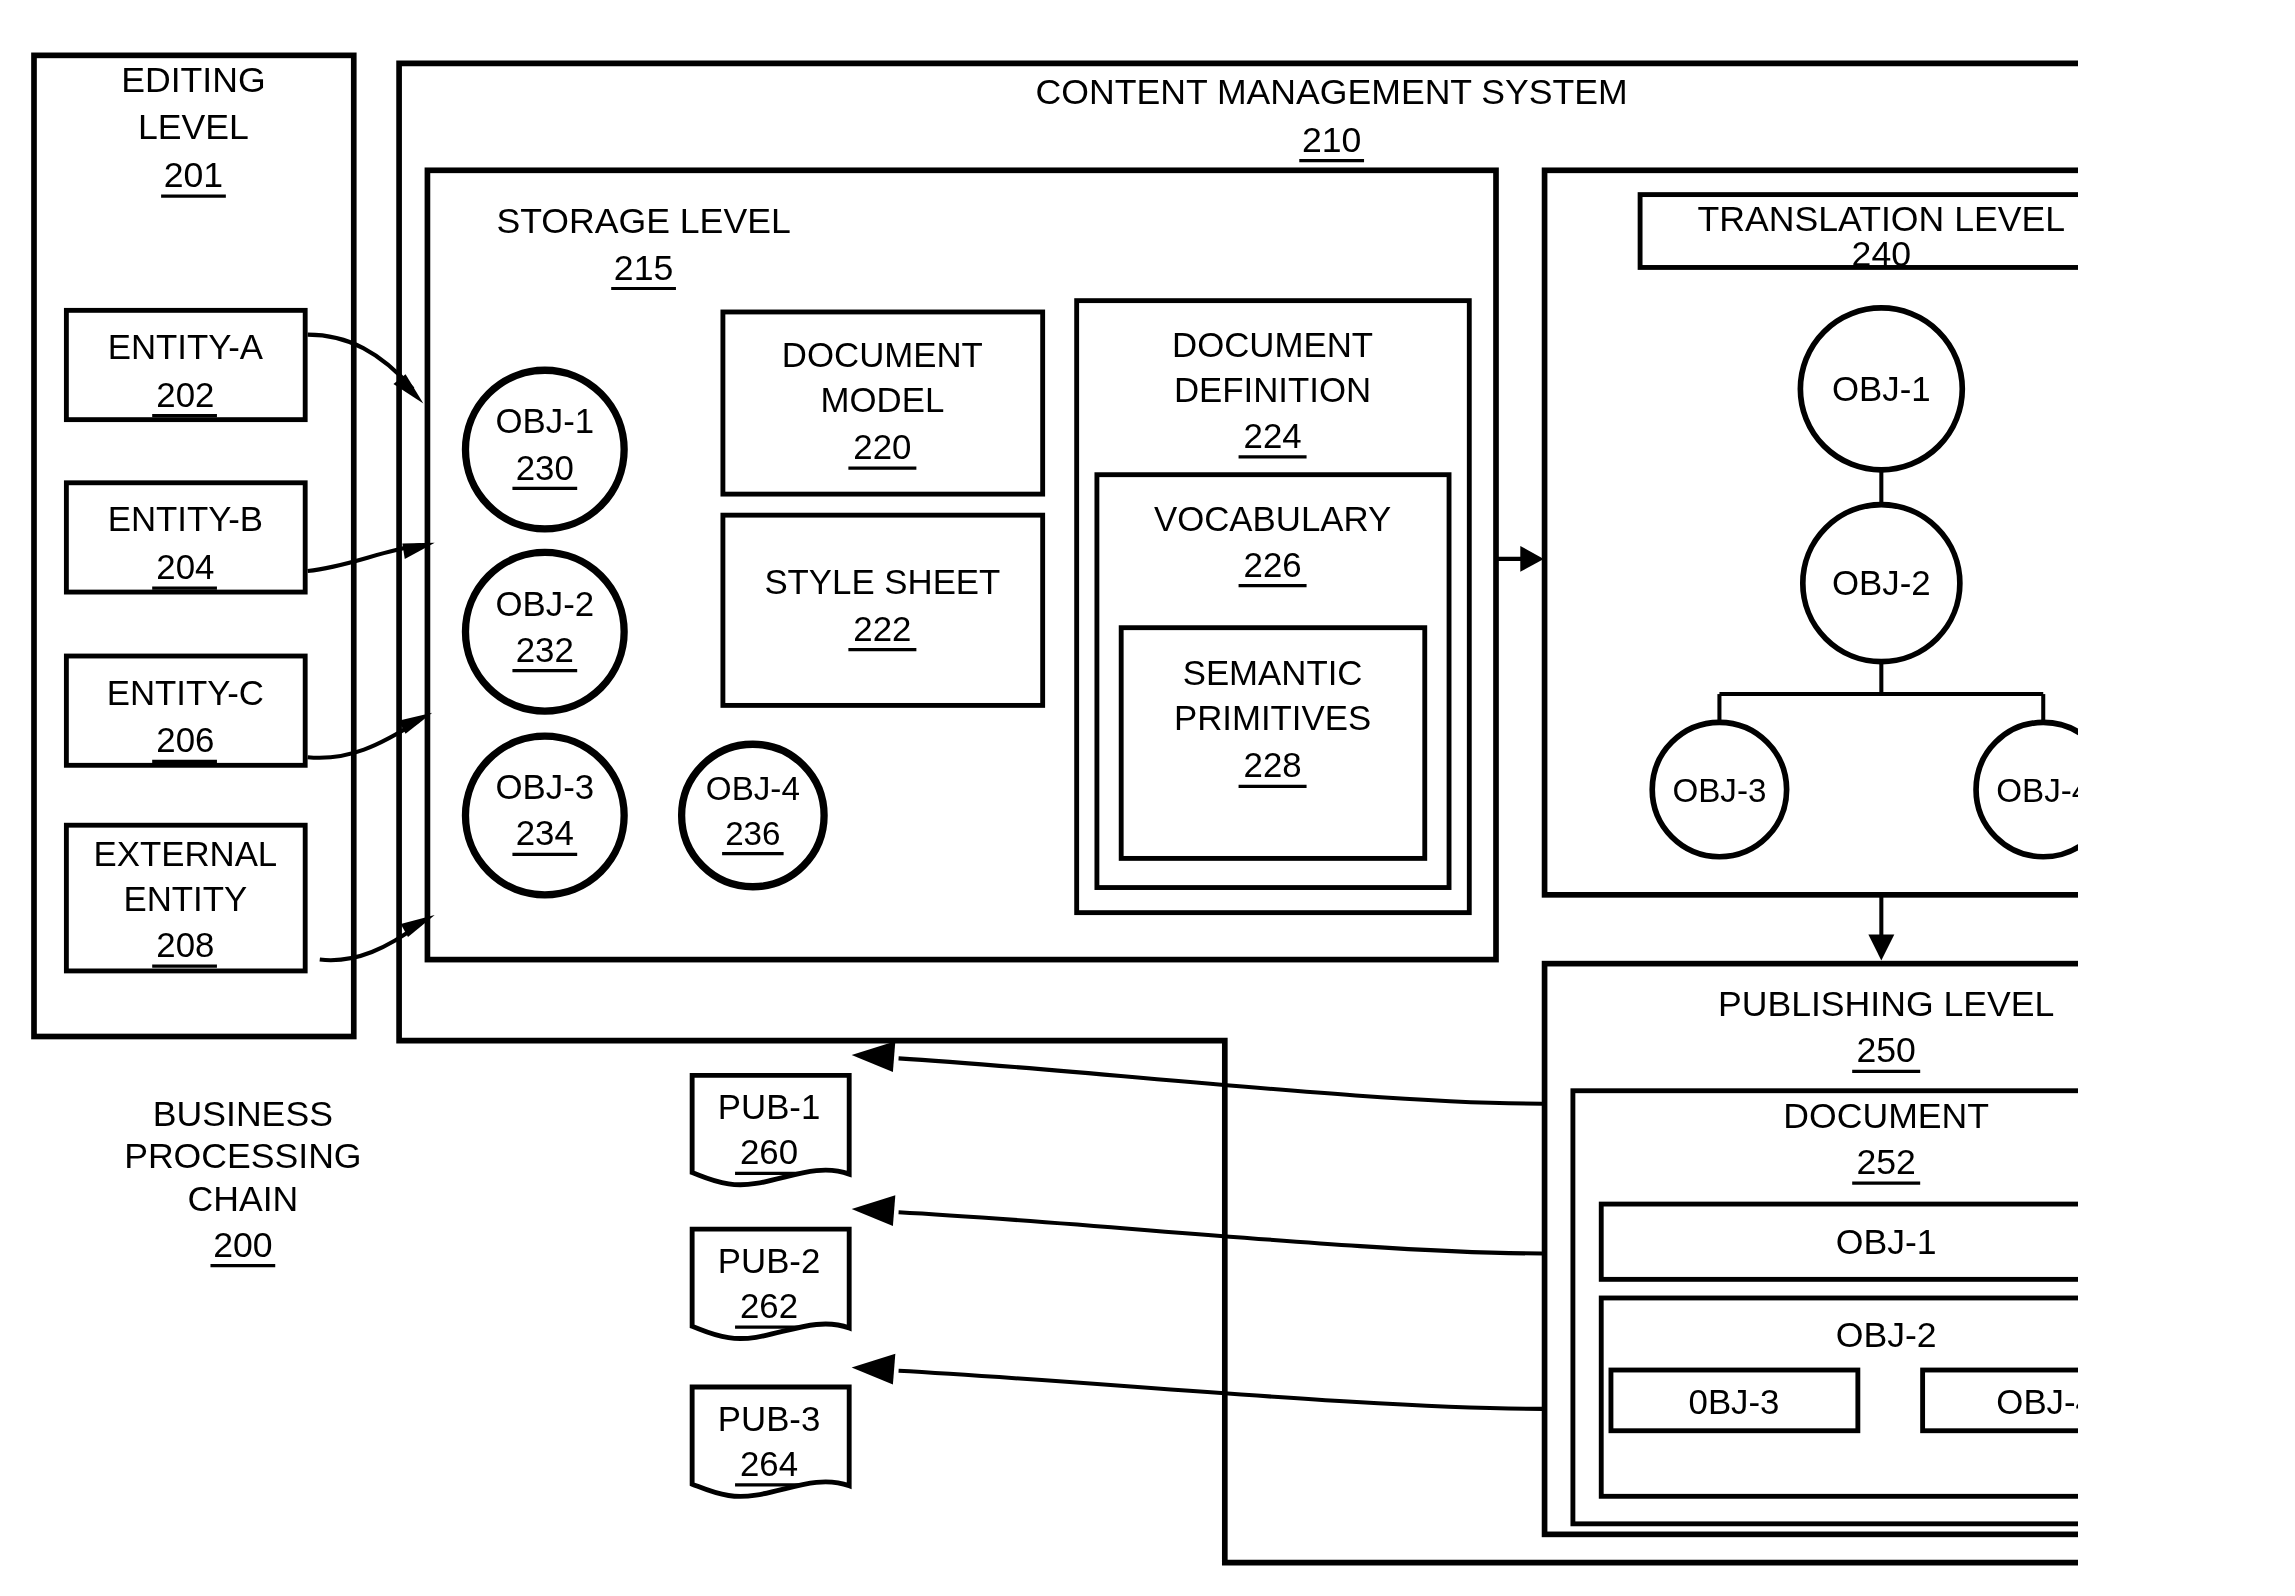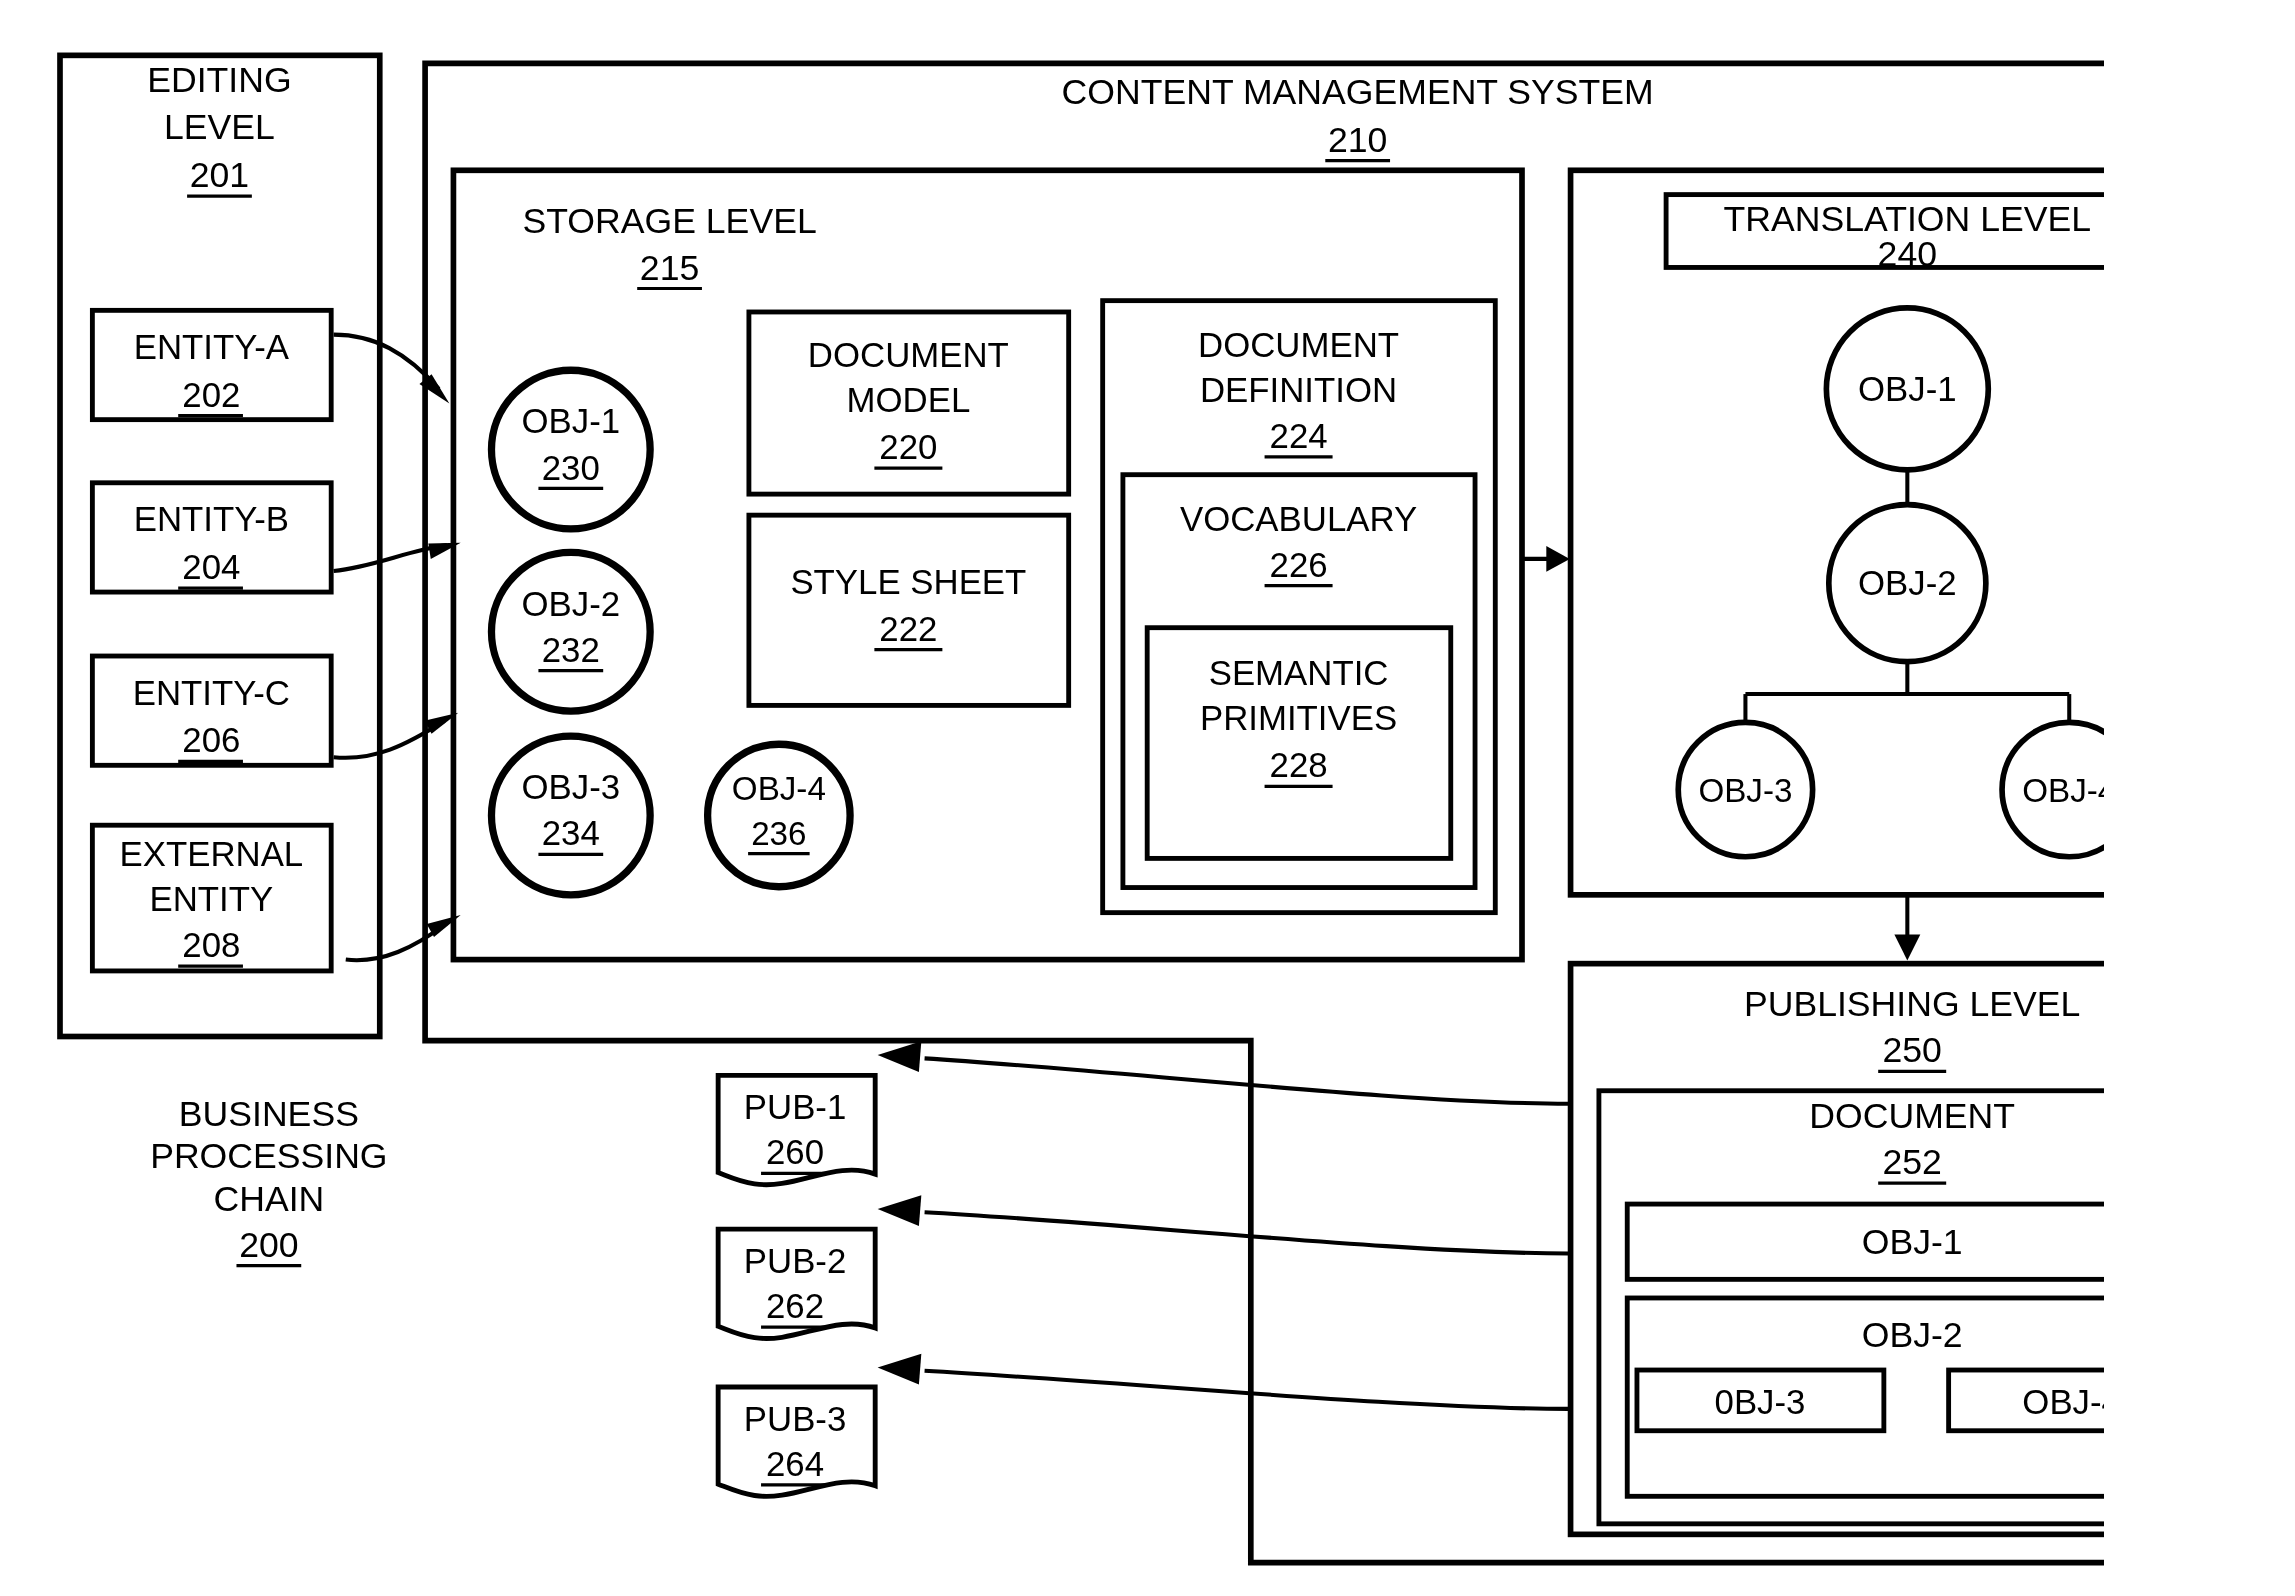--- a/index.html
+++ b/index.html
@@ -7,21 +7,20 @@
     padding: 0;
     background: #ffffff;
   }
   #stage {
     position: relative;
     width: 2078px;
     height: 1597px;
     background: #ffffff;
     overflow: hidden;
     font-family: "Liberation Sans", sans-serif;
-    margin-left: 26px;
   }
   svg.diagram {
     position: absolute;
     inset: 0;
     width: 2295px;
     height: 1597px;
     display: block;
   }
   .panel {
     fill: #ffffff;

